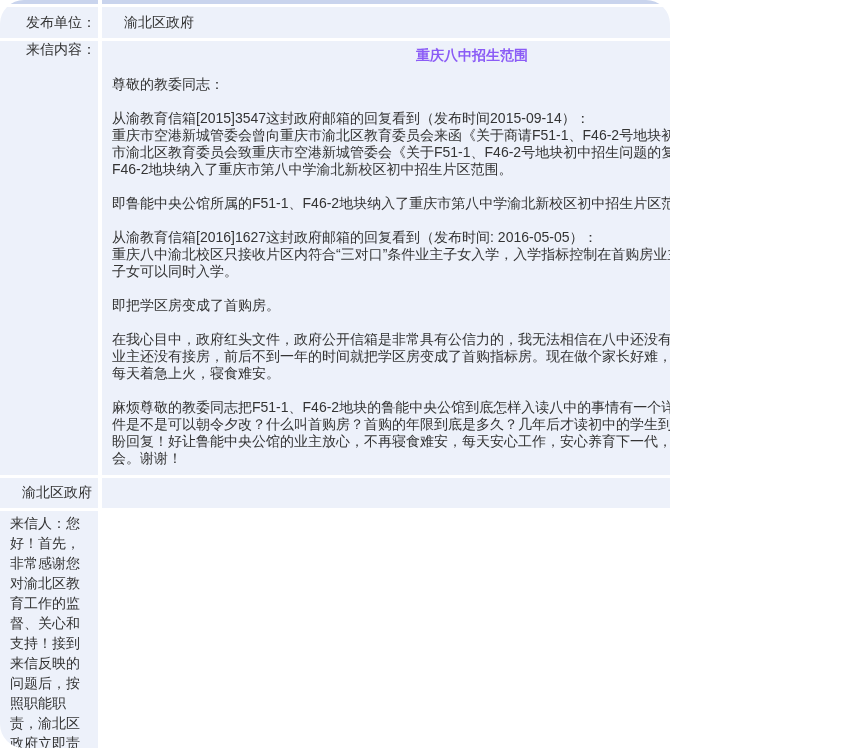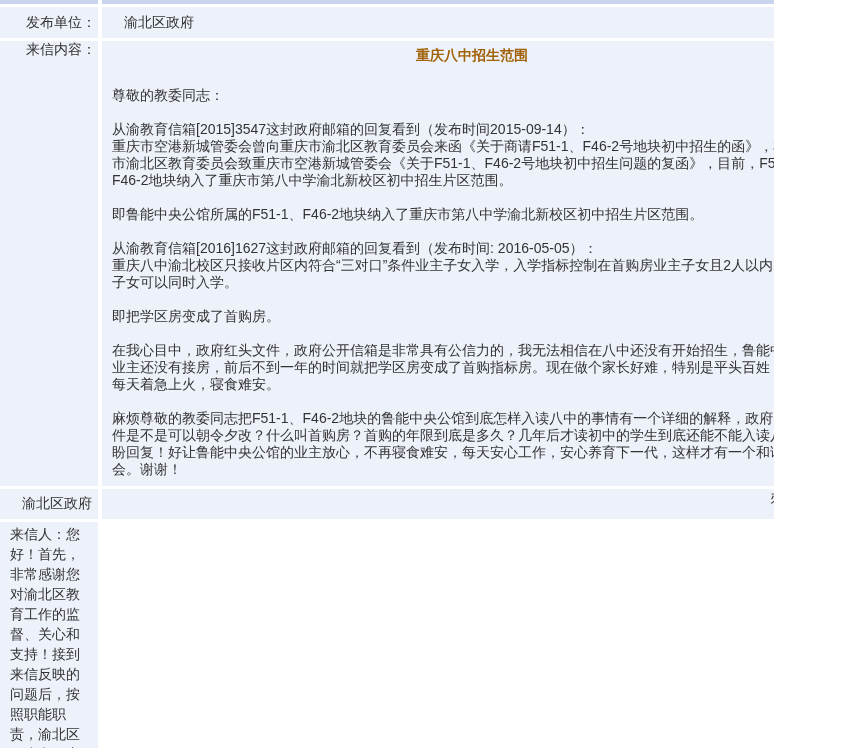--- a/index.html
+++ b/index.html
@@ -3,24 +3,25 @@
 <meta charset="utf-8">
 <style>
   html, body {
     margin: 0;
     padding: 0;
     background: #ffffff;
     font-family: "Liberation Sans", "DejaVu Sans", sans-serif;
   }
   .page {
     position: relative;
-    width: 774px;
+    width: 670px;
     height: 748px;
     overflow: hidden;
     background: #ffffff;
+    border-radius: 24px;
   }
   .tbl {
     display: grid;
     grid-template-columns: 98px 1fr;
     grid-template-rows: 4px 31px auto 30px auto auto;
     column-gap: 4px;
     row-gap: 3px;
     width: 846px;
     padding-right: 4px;
     box-sizing: border-box;
@@ -53,22 +54,22 @@
   }
   .letter-cell {
     padding: 3px 10px 8px 10px;
     box-sizing: border-box;
   }
   .letter-title {
     text-align: center;
     font-weight: bold;
     font-size: 14px;
     line-height: 22px;
-    margin-bottom: 21px;
-    color: #a16207;
+    margin-bottom: 10px;
+    color: #8b5cf6;
   }
   .letter-body {
     white-space: pre-line;
     line-height: 17px;
   }
   .reply-body {
     white-space: pre-line;
     line-height: 20px;
     padding: 2px 10px 2px 10px;
     box-sizing: border-box;

